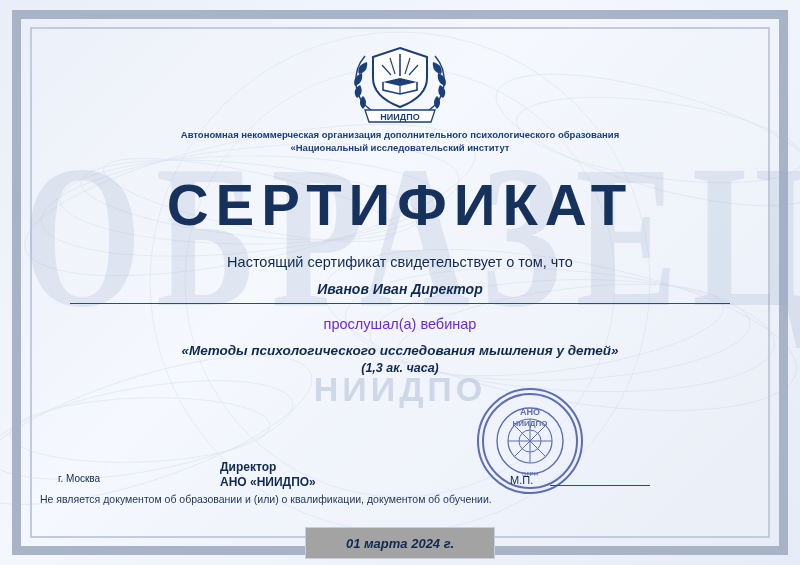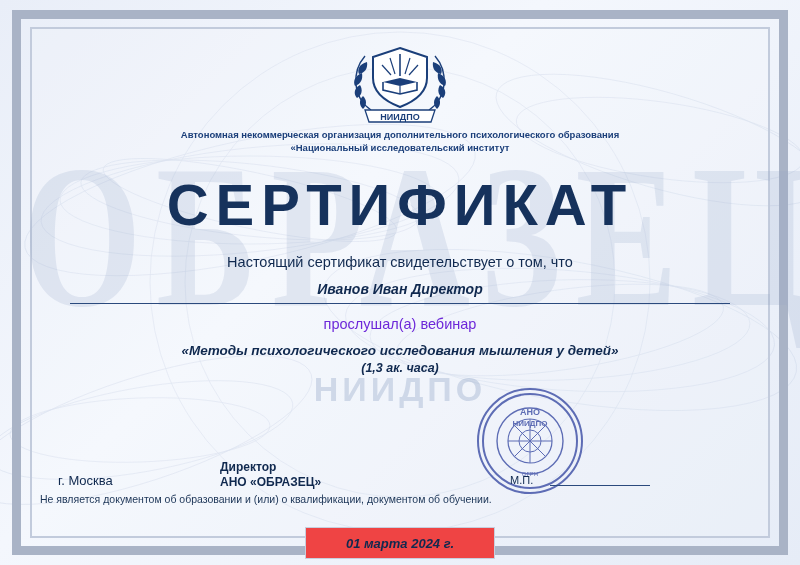--- a/index.html
+++ b/index.html
@@ -204,21 +204,21 @@
     width: 120px;
     height: 120px;
     opacity: 0.85;
   }
 
   .city {
     position: absolute;
     top: 437px;
     left: 18px;
     color: #10294f;
-    font-size: 13px;
+    font-size: 10px;
   }
 
   .director {
     position: absolute;
     top: 424px;
     left: 180px;
     width: 220px;
     text-align: left;
     color: #10294f;
     font-size: 12px;
@@ -252,21 +252,21 @@
   }
 
   
   .date-box {
     position: absolute;
     left: 50%;
     transform: translateX(-50%);
     bottom: 6px;
     width: 188px;
     height: 30px;
-    background: #ef4444;
+    background: #a3a3a3;
     border: 1px solid #c7cfde;
     display: flex;
     align-items: center;
     justify-content: center;
   }
   .date-text {
     color: #10294f;
     font-size: 13px;
     font-weight: 700;
     font-style: italic;
@@ -378,21 +378,21 @@
         <text x="60" y="34" font-family="Liberation Sans, sans-serif" font-size="9" font-weight="bold" fill="#4455a8" text-anchor="middle">АНО</text>
         <text x="60" y="45" font-family="Liberation Sans, sans-serif" font-size="8" font-weight="bold" fill="#4455a8" text-anchor="middle">НИИДПО</text>
         <text x="60" y="95" font-family="Liberation Sans, sans-serif" font-size="6" fill="#4455a8" text-anchor="middle">ОГРН</text>
       </svg>
     </div>
 
     <div class="city">г. Москва</div>
 
     <div class="director">
       <div>Директор</div>
-      <div>АНО «ОБРАЗЕЦ»</div>
+      <div>АНО «НИИДПО»</div>
     </div>
 
     <div class="mp">М.П.</div>
     <div class="mp-line nd"></div>
 
     <div class="disclaimer">Не является документом об образовании и (или) о квалификации, документом об обучении.</div>
   </div>
 
   <div class="date-box">
     <span class="date-text">01 марта 2024 г.</span>

